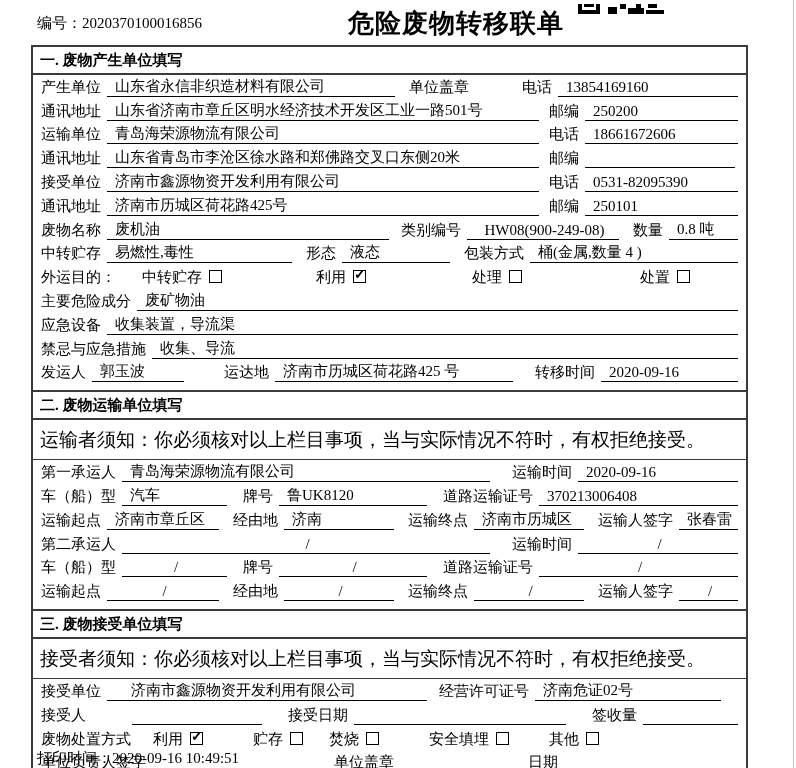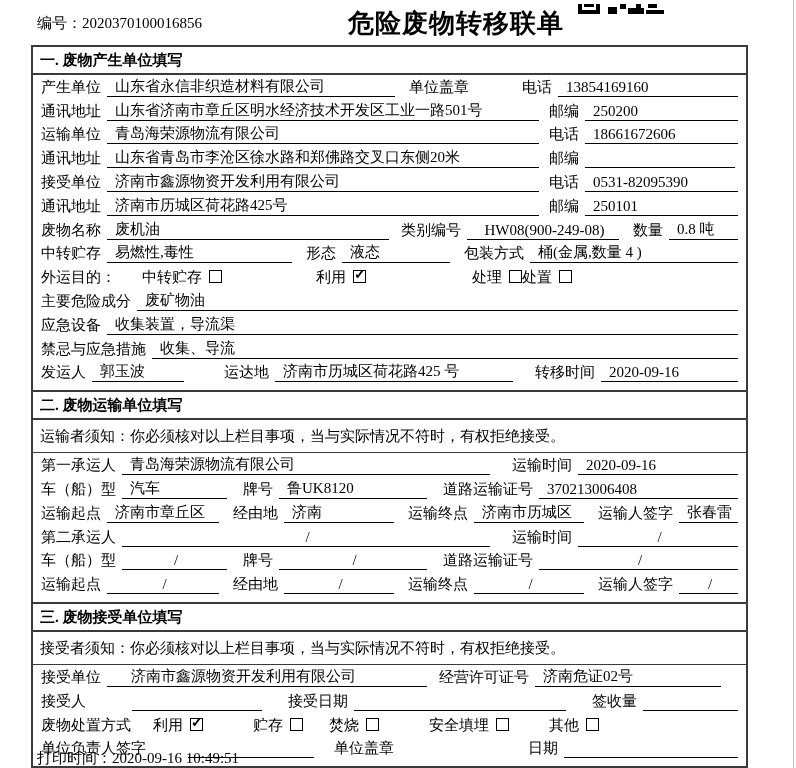--- a/index.html
+++ b/index.html
@@ -11,21 +11,21 @@
   .scan-edge{position:absolute;top:0;right:2px;width:1px;height:768px;background:#c4c4c4;}
   
   .doc-no{position:absolute;left:37px;top:14px;font-size:15px;white-space:nowrap;}
   .doc-title{position:absolute;left:348px;top:6px;font-size:26px;font-weight:bold;letter-spacing:1px;white-space:nowrap;}
   .qr-frag{position:absolute;left:578px;top:0;width:86px;height:10px;}
   
   .form{position:absolute;left:31px;top:45px;width:717px;border:2px solid #3a3a3a;box-sizing:border-box;background:#fff;}
   .section{border-top:2px solid #3a3a3a;}
   .section:first-child{border-top:none;}
   .sec-head{font-weight:bold;font-size:15px;padding:4px 7px 3px 7px;border-bottom:2px solid #3a3a3a;}
-  .notice{font-size:15px;padding:7px 7px 6px 7px;border-bottom:1.5px solid #3a3a3a;}
+  .notice{font-size:19px;padding:7px 7px 6px 7px;border-bottom:1.5px solid #3a3a3a;}
   .row{display:flex;align-items:flex-end;height:23.8px;padding:0 8px 2px 8px;font-size:15px;box-sizing:border-box;}
   .lbl{white-space:nowrap;flex:0 0 auto;padding-right:6px;}
   .u{border-bottom:1px solid #000;padding:0 5px 0 8px;white-space:nowrap;overflow:hidden;box-sizing:border-box;}
   .u.grow{flex:1 1 auto;font-family:Liberation Serif, serif;}
   .sp{flex:0 0 auto;}
   .sp.grow{flex:1 1 auto;}
   .opt{white-space:nowrap;flex:0 0 auto;}
   .cb{display:inline-block;width:13px;height:13px;border:1.5px solid #000;margin-left:7px;vertical-align:-1px;position:relative;box-sizing:border-box;}
   .cb.checked::after{content:"\2713";position:absolute;left:0px;top:-5px;font-size:14px;font-weight:bold;}
   .pad-bottom{height:6px;}
@@ -123,21 +123,21 @@
       <span class="u" style="flex:0 0 108px">液态</span>
       <span class="lbl" style="padding-left:14px">包装方式</span>
       <span class="u grow">桶(金属,数量 4 )</span>
     </div>
 
     <div class="row">
       <span class="lbl">外运目的：</span>
       <span class="opt" style="margin-left:20px"><span>中转贮存</span><span class="cb"></span></span>
       <span class="opt" style="margin-left:94px"><span>利用</span><span class="cb checked"></span></span>
       <span class="opt" style="margin-left:106px"><span>处理</span><span class="cb"></span></span>
-      <span class="opt" style=""><span>处置</span><span class="cb"></span></span>
+      <span class="opt" style="margin-left:118px"><span>处置</span><span class="cb"></span></span>
     </div>
 
     <div class="row">
       <span class="lbl">主要危险成分</span>
       <span class="u grow">废矿物油</span>
     </div>
 
     <div class="row">
       <span class="lbl">应急设备</span>
       <span class="u grow">收集装置，导流渠</span>

